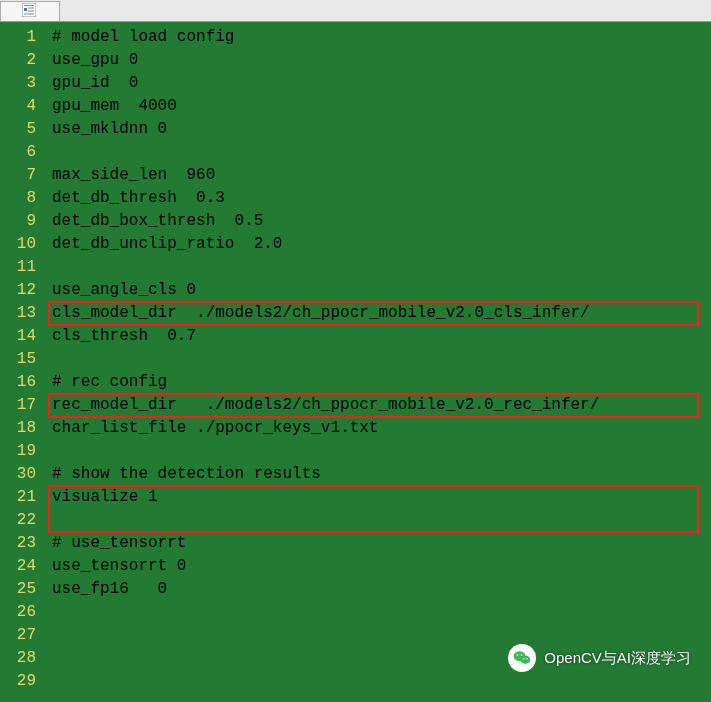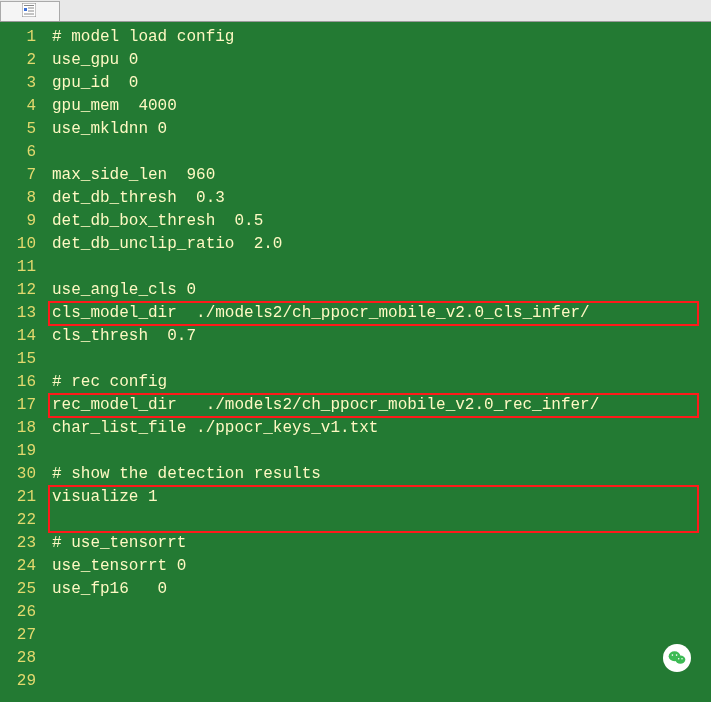--- a/index.html
+++ b/index.html
@@ -69,21 +69,21 @@
     }
     .code-area {
       position: relative;
       flex: 1;
       background: #237a33;
       padding-top: 4px;
     }
     .line {
       height: 23px;
       line-height: 23px;
-      color: #fef9c3;
+      color: #000000;
       white-space: pre;
       padding-left: 4px;
     }
     .highlight-box {
       position: absolute;
       border: 2px solid #ff1a1a;
       pointer-events: none;
     }
     .watermark {
       position: absolute;
@@ -166,20 +166,21 @@
       <span class="wm-icon">
         <svg width="20" height="20" viewBox="0 0 24 24">
           <ellipse cx="9" cy="10" rx="7" ry="6" fill="#3cba54"></ellipse>
           <ellipse cx="16" cy="14" rx="6" ry="5" fill="#3cba54"></ellipse>
           <circle cx="6.5" cy="8.5" r="1" fill="#fff"></circle>
           <circle cx="11.5" cy="8.5" r="1" fill="#fff"></circle>
           <circle cx="14" cy="13" r="0.9" fill="#fff"></circle>
           <circle cx="18" cy="13" r="0.9" fill="#fff"></circle>
         </svg>
       </span>
+      <span>OpenCV与AI深度学习</span>
     </div>
   <div class="line"># model load config</div>
       <div class="line">use_gpu 0</div>
       <div class="line">gpu_id  0</div>
       <div class="line">gpu_mem  4000</div>
       <div class="line">use_mkldnn 0</div>
       <div class="line"></div>
       <div class="line">max_side_len  960</div>
       <div class="line">det_db_thresh  0.3</div>
       <div class="line">det_db_box_thresh  0.5</div>

